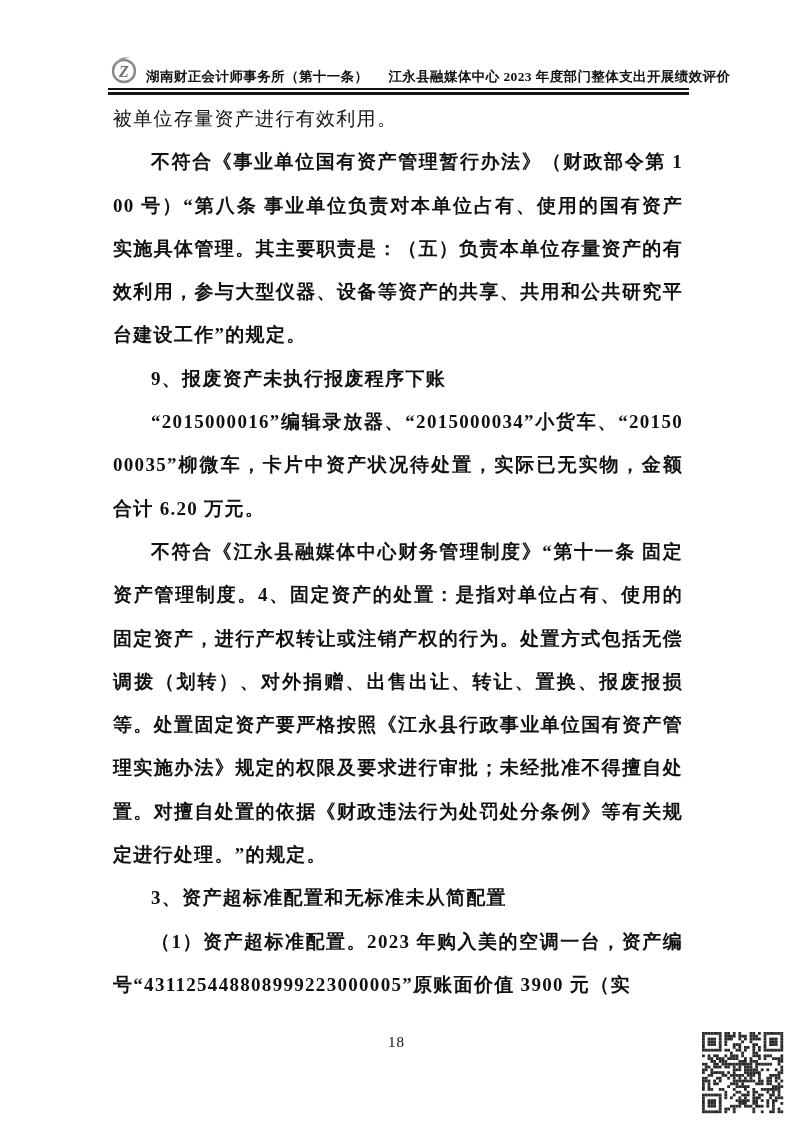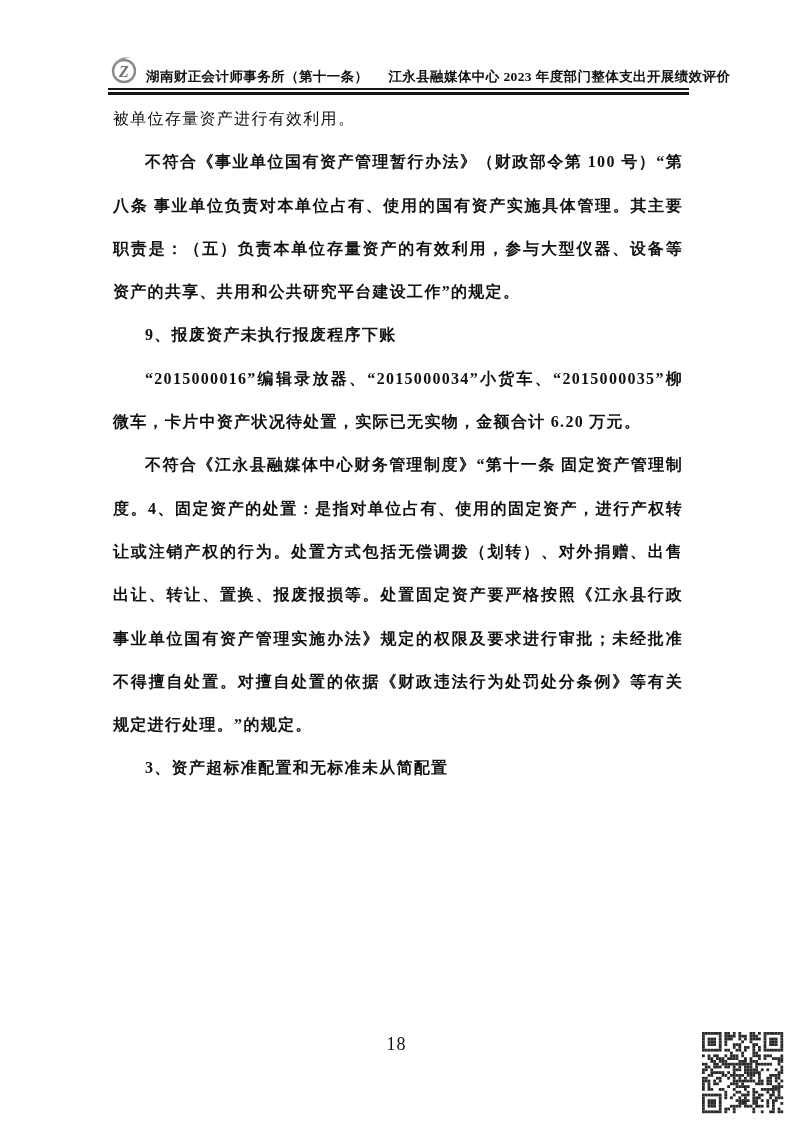--- a/index.html
+++ b/index.html
@@ -21,31 +21,31 @@
   .hdr .logo{flex:0 0 auto;margin-right:6px;position:relative;top:3px;}
   .hdr .firm{flex:0 0 auto;}
   .hdr .spacer{flex:1 1 auto;min-width:20px;}
   .hdr .title{flex:0 0 auto;}
   .hdr-rule{position:absolute;left:108px;right:104px;top:88px;}
   .hdr-rule .thin{border-top:2px solid #141414;}
   .hdr-rule .thick{border-top:3.5px solid #141414;margin-top:1.5px;}
   
   .doc{
     position:absolute;left:113px;right:110px;top:97px;
-    font-size:16px;line-height:43.3px;
+    font-size:19px;line-height:43.3px;
     text-align:justify;text-justify:inter-character;
     letter-spacing:1.3px;
     word-break:break-all;
   }
   .doc p{margin:0;padding:0;}
   .doc p.ind{text-indent:2em;font-weight:bold;}
   
   .pageno{
     position:absolute;left:0;right:0;top:1034px;
-    text-align:center;font-size:18px;letter-spacing:1px;
+    text-align:center;font-size:15px;letter-spacing:1px;
   }
   .qr{
     position:absolute;left:700px;top:1031px;width:88px;height:85px;
     background:#fff;
   }
 </style>
 </head>
 <body>
 
 <div class="page">
@@ -67,20 +67,21 @@
       <div class="thick"></div>
   </div>
 
   <div class="doc">
     <p>被单位存量资产进行有效利用。</p>
     <p class="ind">不符合《事业单位国有资产管理暂行办法》（财政部令第 100 号）“第八条 事业单位负责对本单位占有、使用的国有资产实施具体管理。其主要职责是：（五）负责本单位存量资产的有效利用，参与大型仪器、设备等资产的共享、共用和公共研究平台建设工作”的规定。</p>
     <p class="ind">9、报废资产未执行报废程序下账</p>
     <p class="ind">“2015000016”编辑录放器、“2015000034”小货车、“2015000035”柳微车，卡片中资产状况待处置，实际已无实物，金额合计 6.20 万元。</p>
     <p class="ind">不符合《江永县融媒体中心财务管理制度》“第十一条 固定资产管理制度。4、固定资产的处置：是指对单位占有、使用的固定资产，进行产权转让或注销产权的行为。处置方式包括无偿调拨（划转）、对外捐赠、出售出让、转让、置换、报废报损等。处置固定资产要严格按照《江永县行政事业单位国有资产管理实施办法》规定的权限及要求进行审批；未经批准不得擅自处置。对擅自处置的依据《财政违法行为处罚处分条例》等有关规定进行处理。”的规定。</p>
     <p class="ind">3、资产超标准配置和无标准未从简配置</p>
+    <p class="ind">（1）资产超标准配置。2023 年购入美的空调一台，资产编号“431125448808999223000005”原账面价值 3900 元（实</p>
   </div>
 
   <div class="pageno">18</div>
 
   <div class="qr">
     <svg width="88" height="85" viewBox="0 0 88 85">
         <rect x="2" y="1" width="2.8" height="2.8" fill="#2a2a2a"></rect>
         <rect x="4.8" y="1" width="2.8" height="2.8" fill="#2a2a2a"></rect>
         <rect x="7.6" y="1" width="2.8" height="2.8" fill="#2a2a2a"></rect>
         <rect x="10.399999999999999" y="1" width="2.8" height="2.8" fill="#2a2a2a"></rect>

